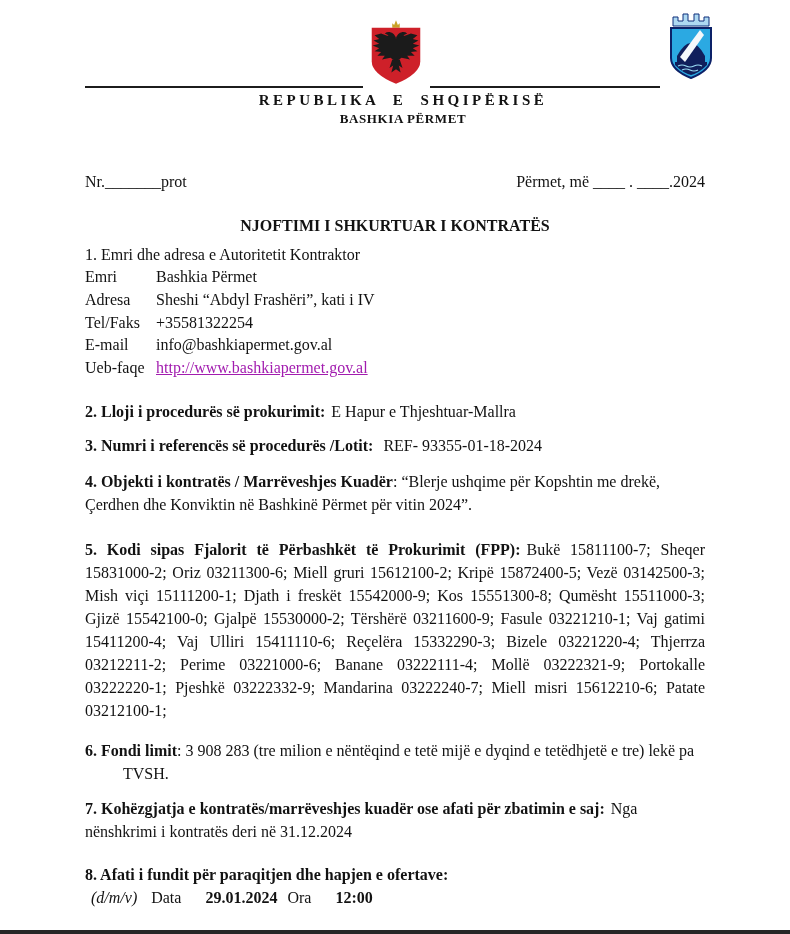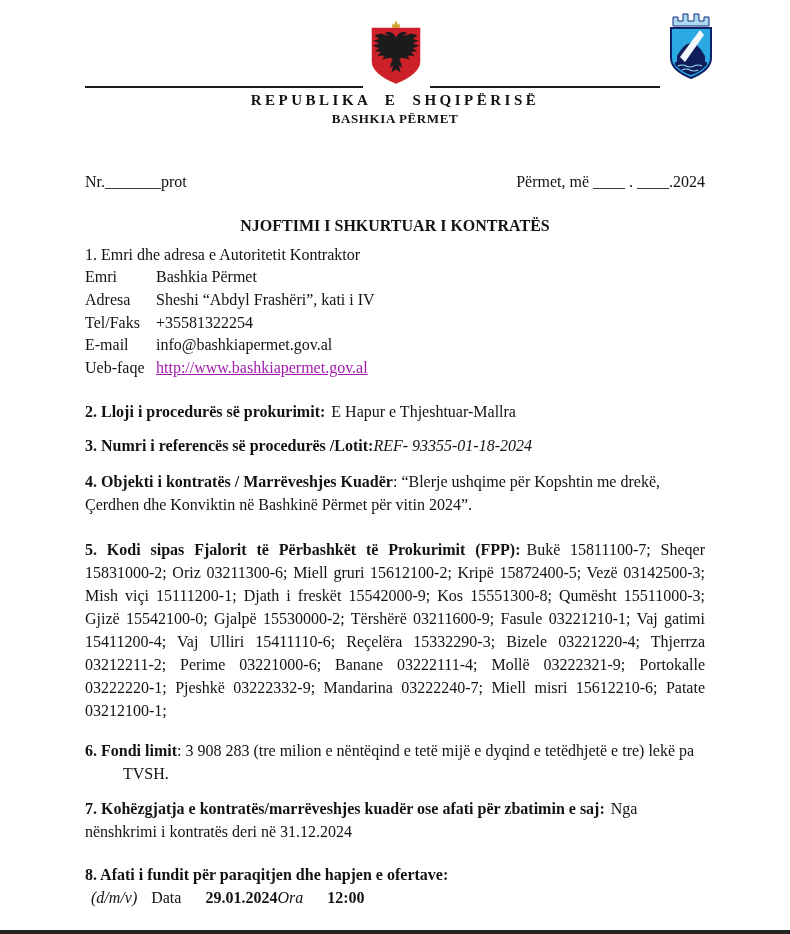--- a/index.html
+++ b/index.html
@@ -12,21 +12,21 @@
     color:#121212;
     font-size:16px;
   }
   
   .doc-header{position:relative;height:130px;}
   .emblem-eagle{position:absolute;left:368px;top:18px;width:56px;height:70px;}
   .emblem-permet{position:absolute;left:666px;top:10px;width:50px;height:72px;}
   .rule{position:absolute;top:86px;height:0;border-top:2px solid #1c1c1c;}
   .rule-left{left:85px;width:278px;}
   .rule-right{left:430px;width:230px;}
-  .header-text{position:absolute;top:92px;left:60px;width:670px;text-align:center;line-height:17px;}
+  .header-text{position:absolute;top:92px;left:68px;width:670px;text-align:center;line-height:17px;}
   .republic{font-weight:bold;font-size:15px;letter-spacing:3.5px;word-spacing:7px;}
   .municipality{font-weight:bold;font-size:13px;letter-spacing:0.6px;margin-top:1px;}
   
   .content{padding:0 85px;line-height:23px;}
   .meta-row{display:flex;justify-content:space-between;margin-top:40px;}
   .doc-title{text-align:center;font-weight:bold;font-size:16px;margin-top:21px;}
   .s1-heading{font-weight:normal;margin-top:6px;}
   .contact-row{line-height:22.8px;}
   .contact-label{display:inline-block;width:67px;}
   .contact-value{}
@@ -35,21 +35,21 @@
   .s2{margin-top:20px;}
   .s3{margin-top:11px;}
   .s4{margin-top:13px;}
   .s5{margin-top:22px;text-align:justify;}
   .s6{margin-top:17px;padding-left:38px;text-indent:-38px;}
   .s7{margin-top:12px;}
   .s8{margin-top:20px;}
   .bold{font-weight:bold;}
   .italic{font-style:italic;}
   .gap6{margin-left:6px;}
-  .gap10{font-style:italic;}
+  .gap10{margin-left:10px;}
   .gap14{margin-left:14px;}
   .gap8{margin-left:24px;}
   
   .doc-footer{margin-top:24px;text-align:center;font-weight:bold;font-size:15.5px;line-height:19.5px;}
   .bottom-bar{position:absolute;left:0;bottom:0;width:790px;height:4px;background:#262626;}
 </style>
 </head>
 <body>
 
 <div class="page">

